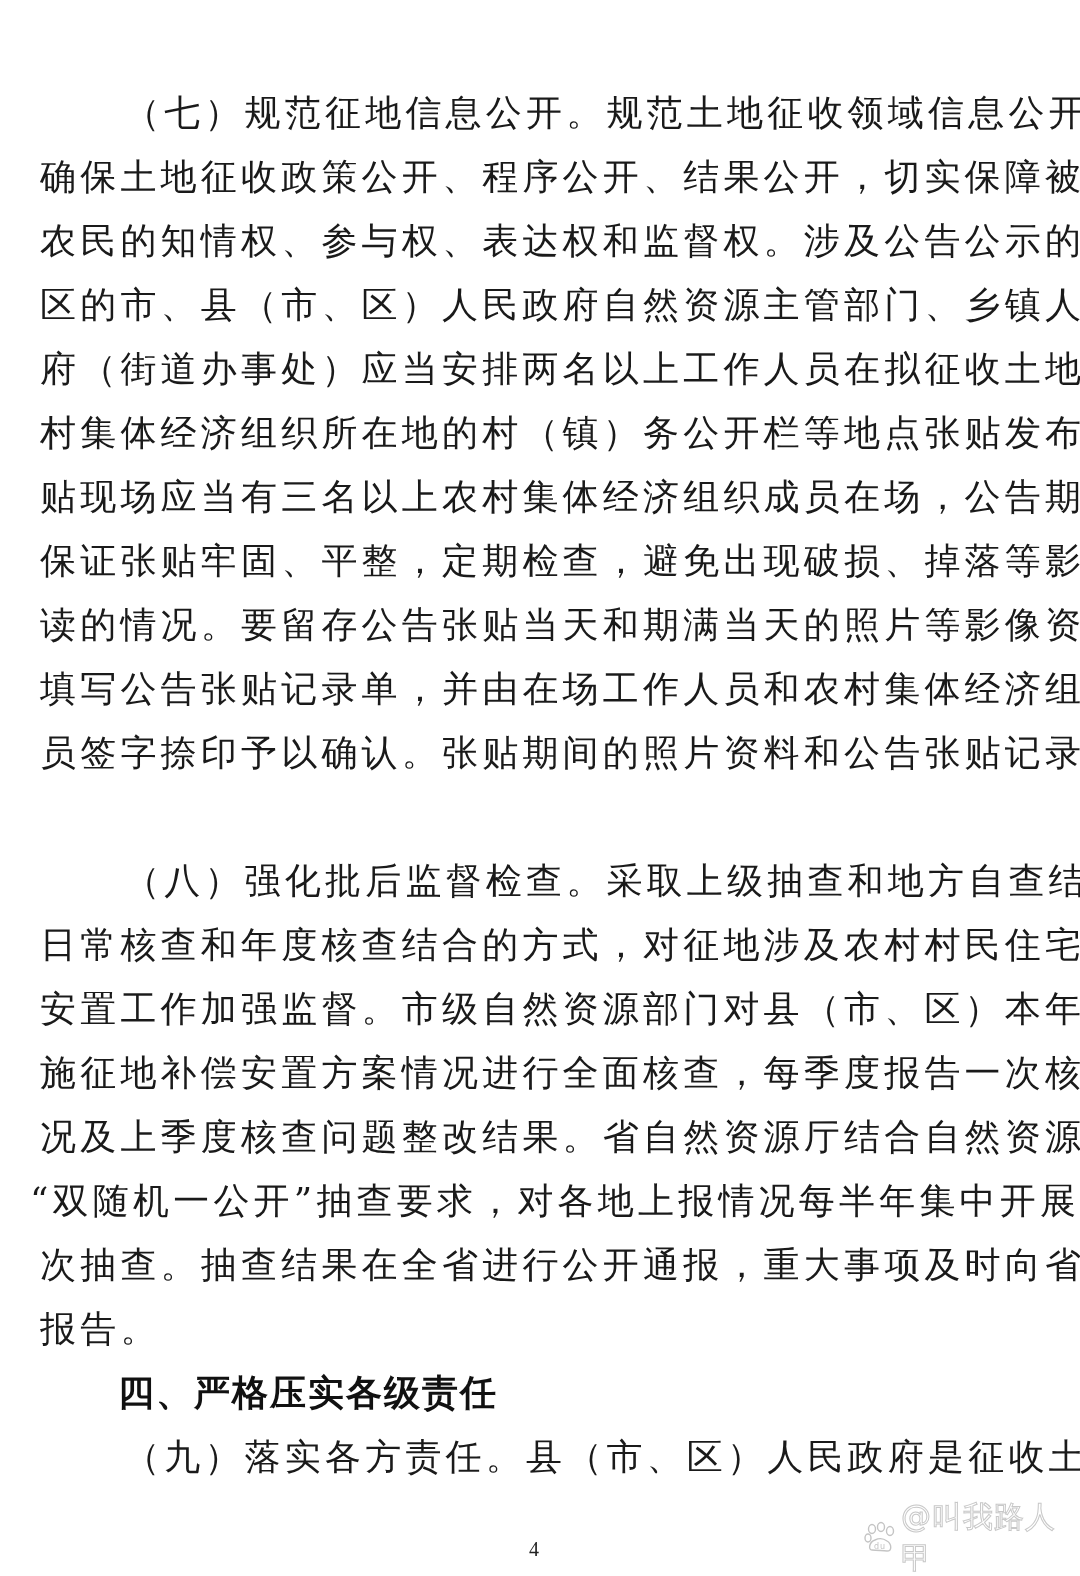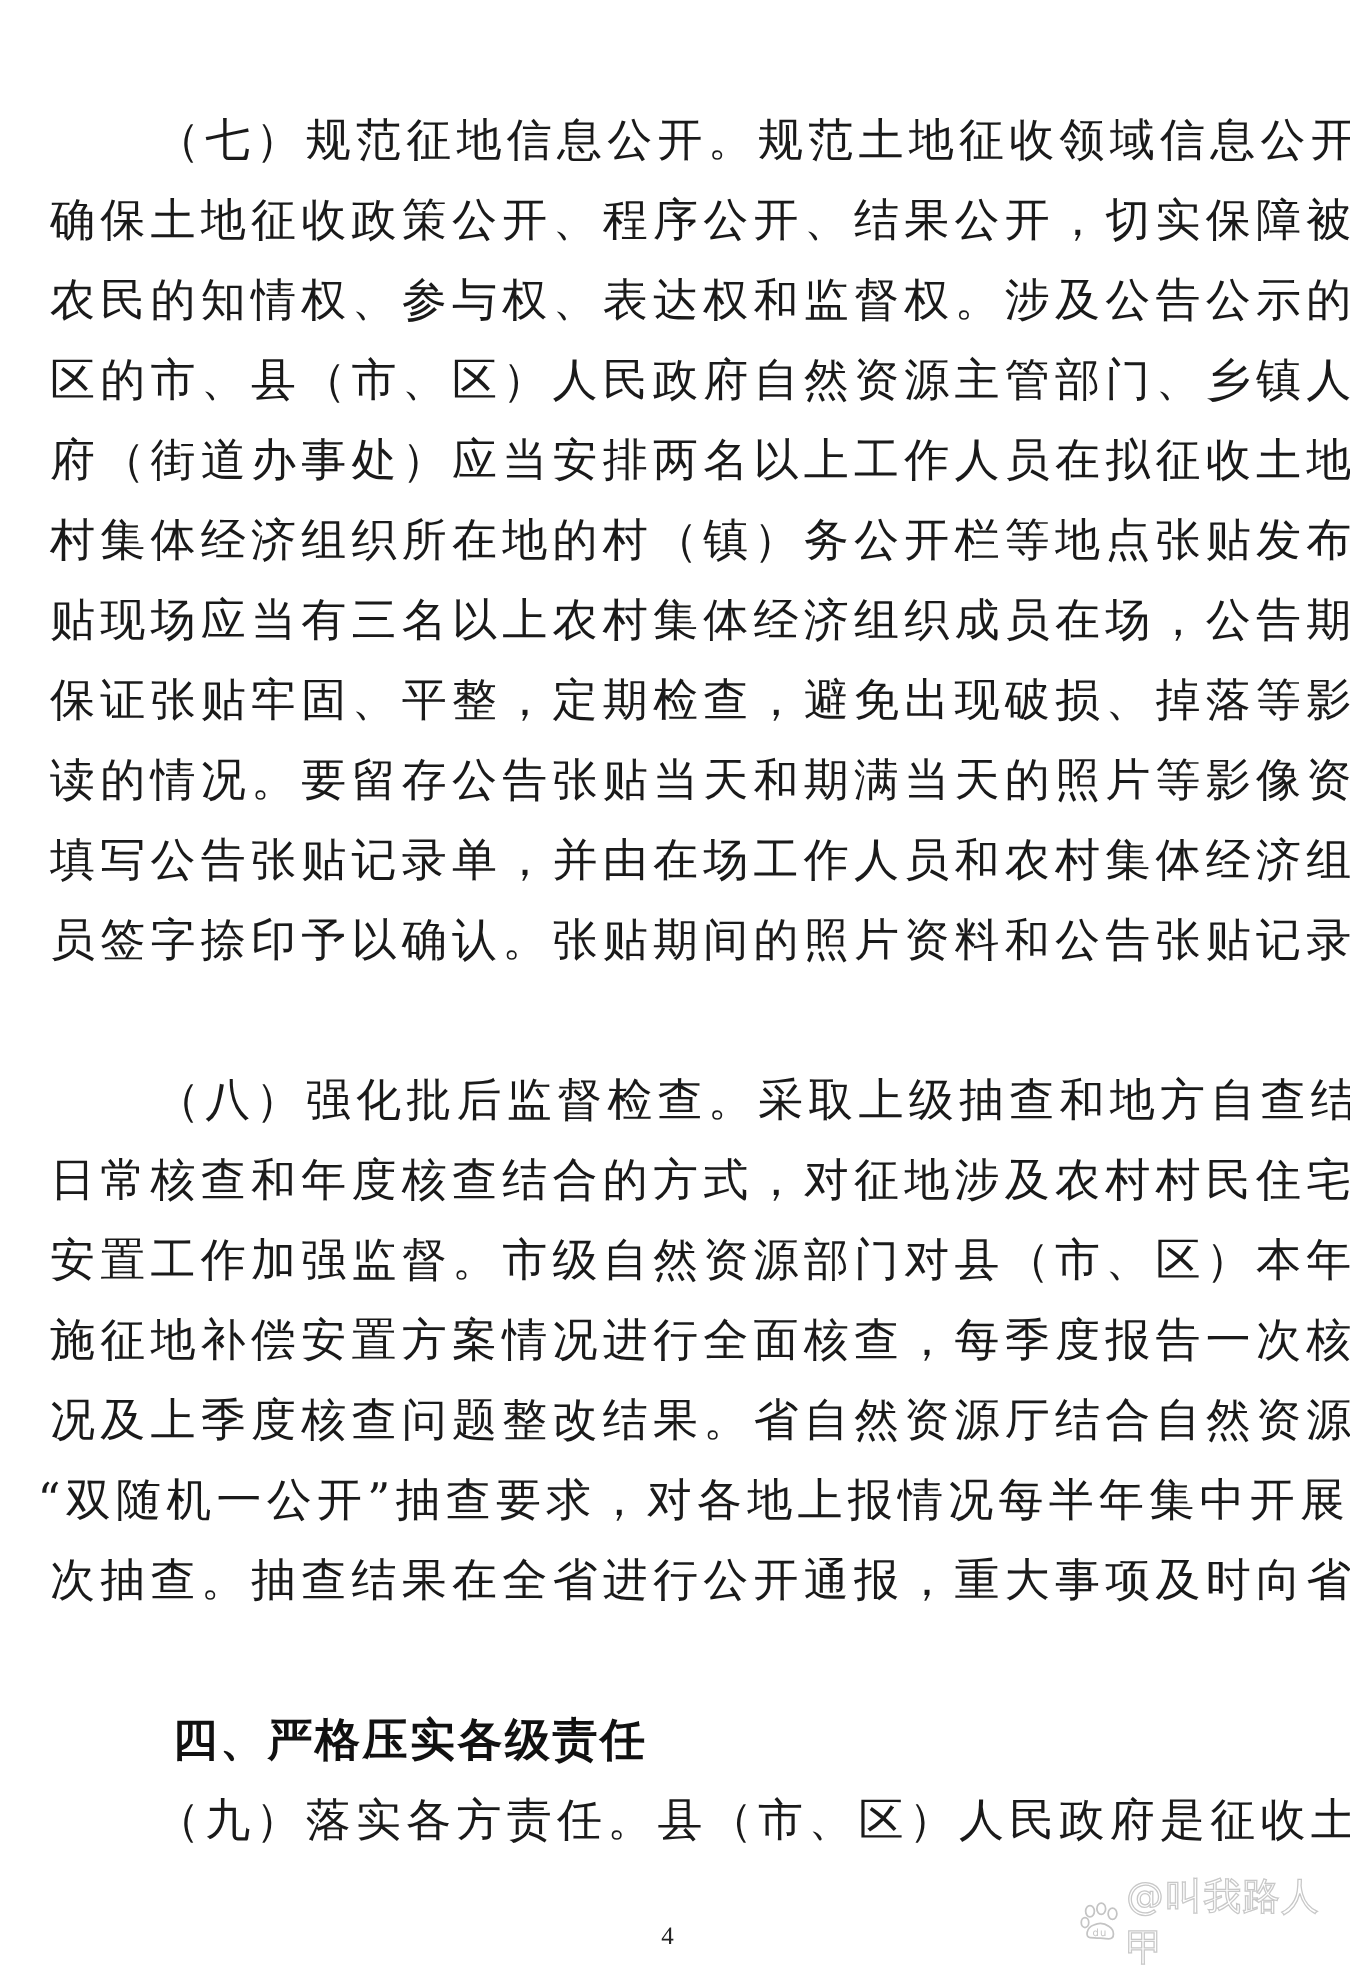--- a/index.html
+++ b/index.html
@@ -40,21 +40,20 @@
     .heading {
       position: absolute;
       left: 118px;
       font-size: 36px;
       line-height: 44px;
       font-weight: bold;
       font-family: "DejaVu Sans", "Liberation Sans", sans-serif;
       letter-spacing: 2px;
       white-space: nowrap;
       color: #111;
-      margin-left: 20px;
     }
     .page-number {
       position: absolute;
       left: 529px;
       top: 1538px;
       font-size: 20px;
       font-family: "Liberation Serif", serif;
       color: #222;
     }
     .watermark {
@@ -96,20 +95,21 @@
   <div class="line" style="top:667px">填写公告张贴记录单，并由在场工作人员和农村集体经济组织成</div>
   <div class="line" style="top:731px">员签字捺印予以确认。张贴期间的照片资料和公告张贴记录单，</div>
 
   <div class="line indent" style="top:859px">（八）强化批后监督检查。采取上级抽查和地方自查结合、</div>
   <div class="line" style="top:923px">日常核查和年度核查结合的方式，对征地涉及农村村民住宅补偿</div>
   <div class="line" style="top:987px">安置工作加强监督。市级自然资源部门对县（市、区）本年度实</div>
   <div class="line" style="top:1051px">施征地补偿安置方案情况进行全面核查，每季度报告一次核查情</div>
   <div class="line" style="top:1115px">况及上季度核查问题整改结果。省自然资源厅结合自然资源部</div>
   <div class="line quote-start" style="top:1179px">“双随机一公开”抽查要求，对各地上报情况每半年集中开展一</div>
   <div class="line" style="top:1243px">次抽查。抽查结果在全省进行公开通报，重大事项及时向省政府</div>
+  <div class="line short" style="top:1307px">报告。</div>
 
   <div class="heading" style="top:1371px">四、严格压实各级责任</div>
 
   <div class="line indent" style="top:1435px">（九）落实各方责任。县（市、区）人民政府是征收土地涉</div>
 
   <div class="page-number">4</div>
 
   <div class="watermark">
     <span class="paw">
       <svg viewBox="0 0 34 34">

